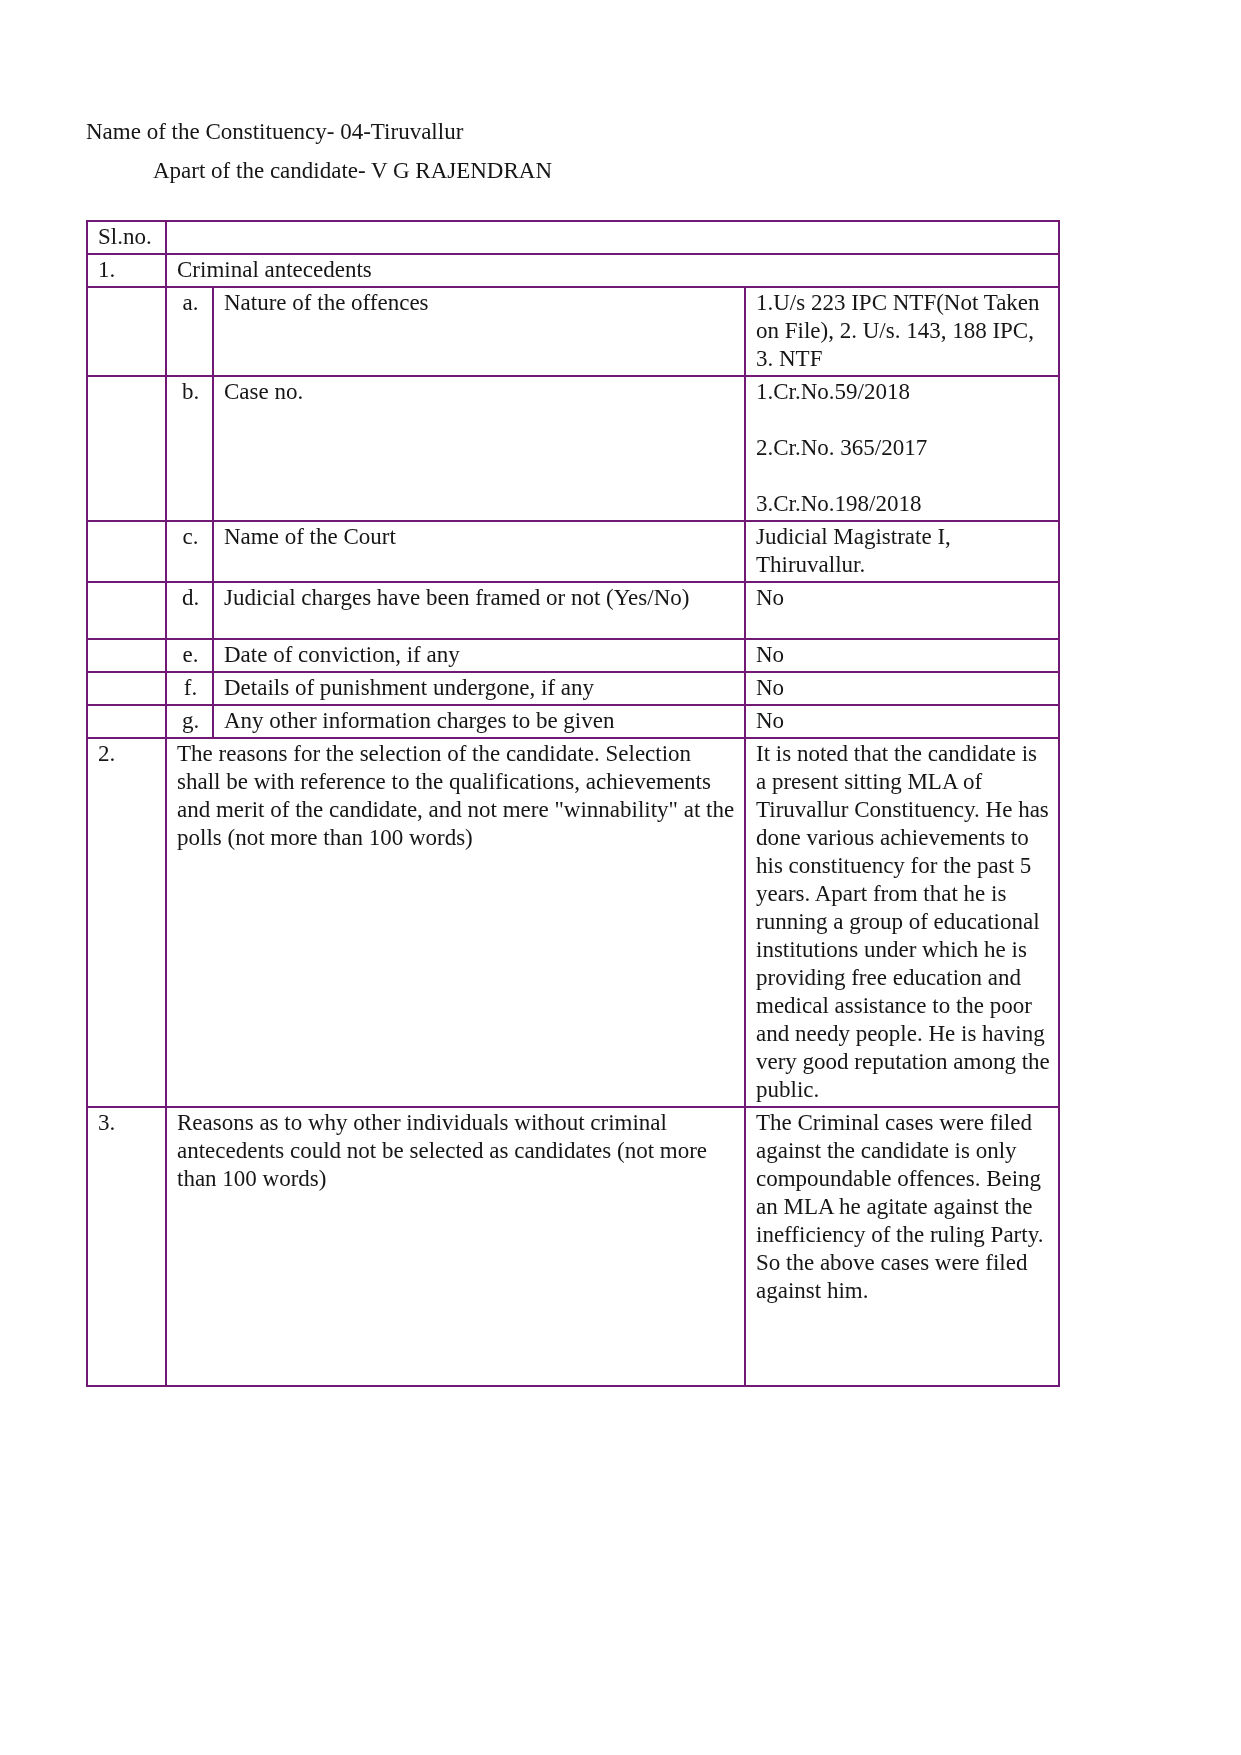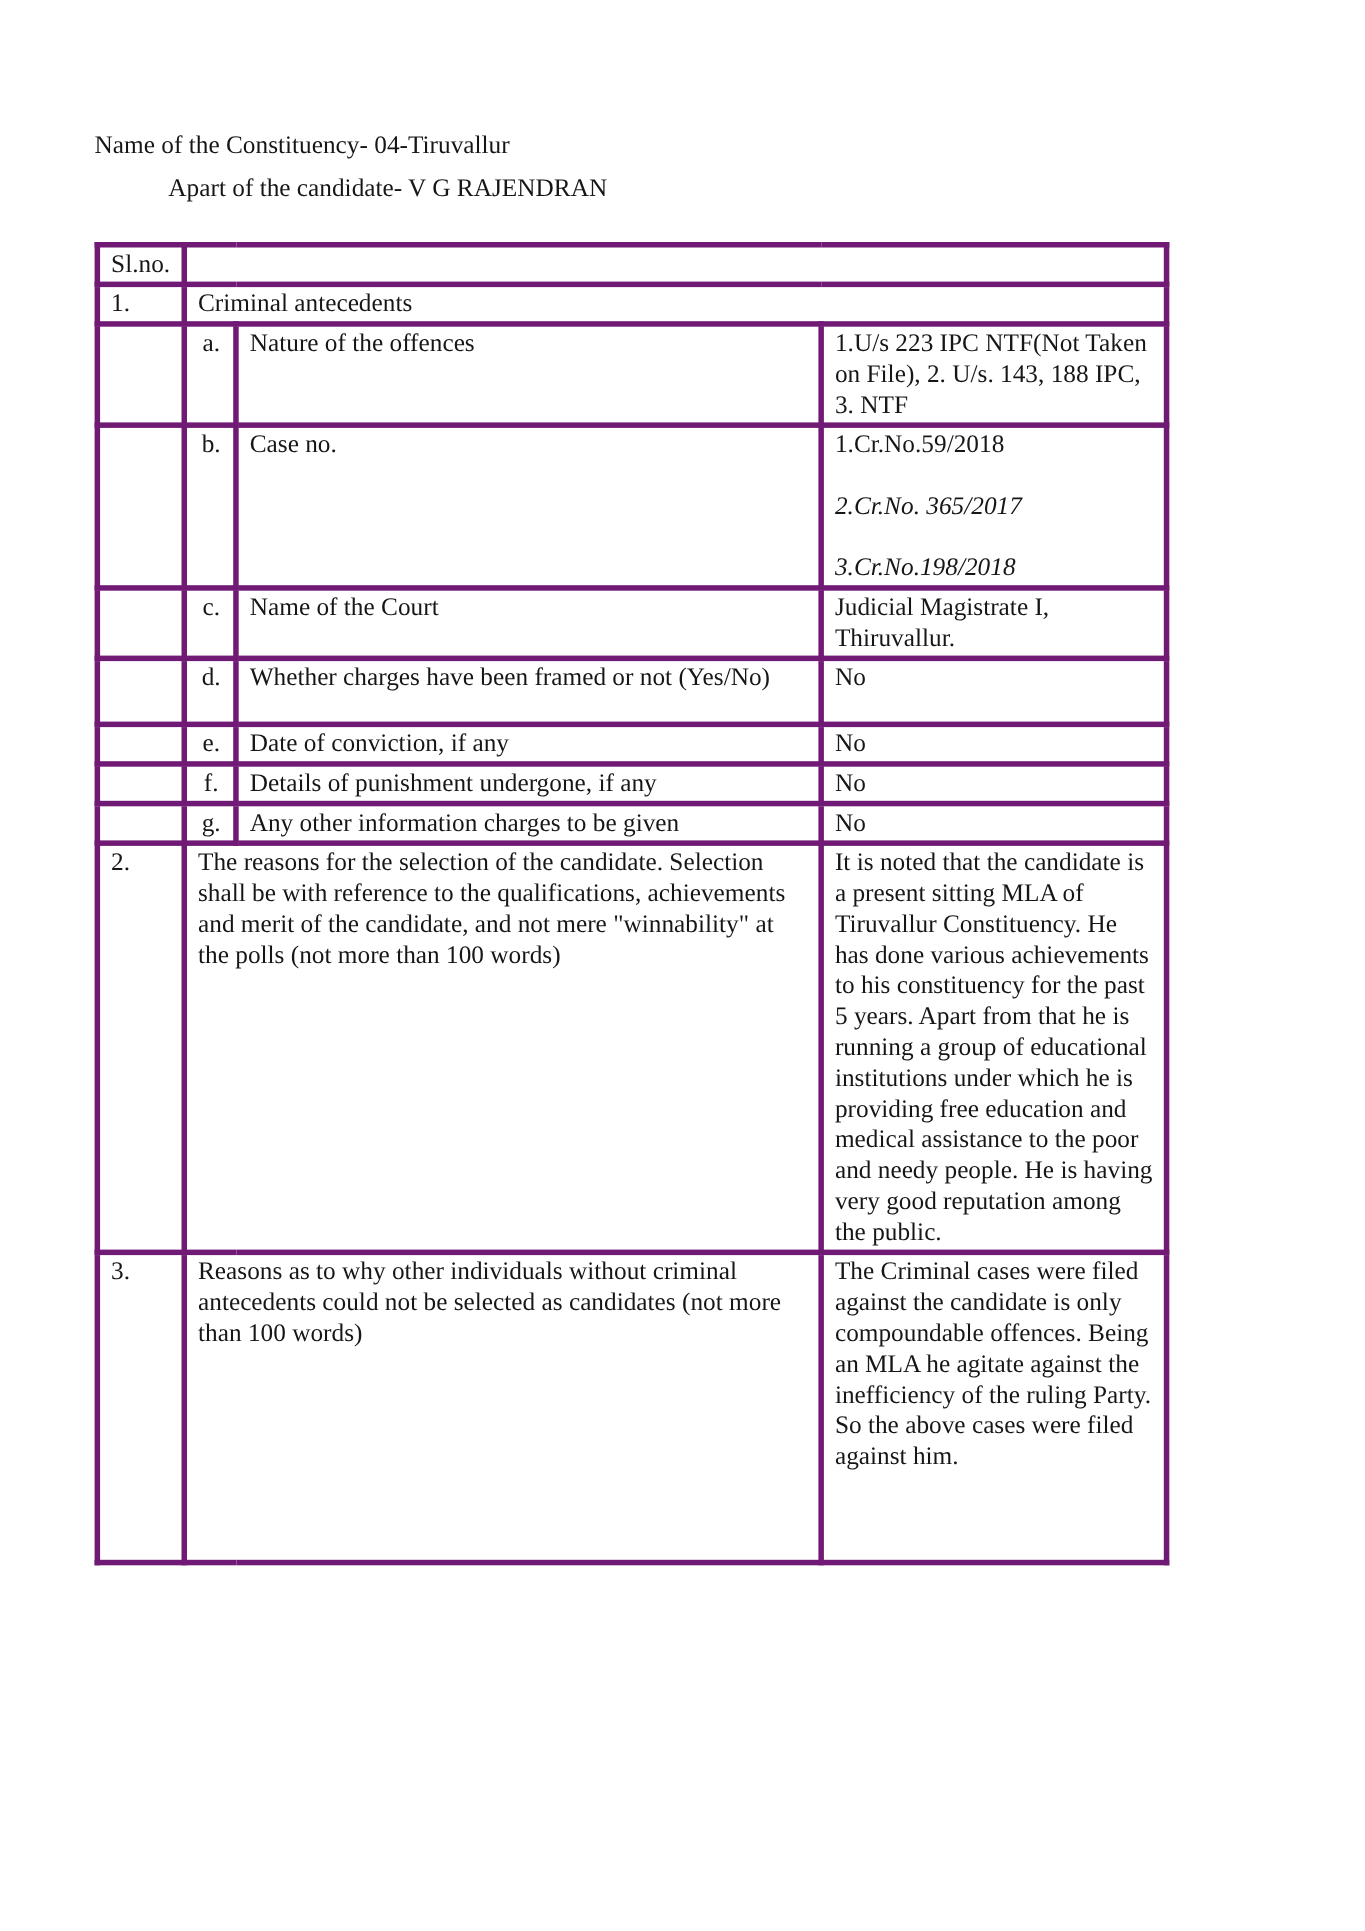--- a/index.html
+++ b/index.html
@@ -27,21 +27,21 @@
     margin-left: 67px;
     margin-top: 11px;
   }
   table.decl-table {
     border-collapse: collapse;
     table-layout: fixed;
     width: 972px;
     margin-top: 35px;
   }
   table.decl-table td {
-    border: 5px solid #701a75;
+    border: 2px solid #701a75;
     vertical-align: top;
     font-size: 23px;
     line-height: 28px;
     padding: 1px 8px 2px 10px;
     overflow: hidden;
   }
   td.c-letter {
     text-align: center;
     padding-left: 2px;
     padding-right: 2px;
@@ -51,21 +51,21 @@
   tr.row-sec1 td { height: 27px; }
   tr.row-a td   { height: 80px; }
   tr.row-b td   { height: 136px; }
   tr.row-c td   { height: 50px; }
   tr.row-d td   { height: 52px; }
   tr.row-e td   { height: 27px; }
   tr.row-f td   { height: 27px; }
   tr.row-g td   { height: 27px; }
   tr.row-3 td   { height: 274px; }
   .case-line { min-height: 28px; }
-  .case-line + .case-line { margin-top: 28px; font-style: italic; }
+  .case-line + .case-line { margin-top: 28px; }
 </style>
 </head>
 <body>
 
 <div class="page">
 
   <div class="title-line">Name of the Constituency- 04-Tiruvallur</div>
 
   <div class="title-line title-candidate">Apart of the candidate- V G RAJENDRAN</div>
 
@@ -109,21 +109,21 @@
     <tr class="row-c">
       <td></td>
       <td class="c-letter">c.</td>
       <td class="c-q">Name of the Court</td>
       <td class="c-ans">Judicial Magistrate I, Thiruvallur.</td>
     </tr>
 
     <tr class="row-d">
       <td></td>
       <td class="c-letter">d.</td>
-      <td class="c-q">Whether charges have been framed or not (Yes/No)</td>
+      <td class="c-q">Judicial charges have been framed or not (Yes/No)</td>
       <td class="c-ans">No</td>
     </tr>
 
     <tr class="row-e">
       <td></td>
       <td class="c-letter">e.</td>
       <td class="c-q">Date of conviction, if any</td>
       <td class="c-ans">No</td>
     </tr>
 

